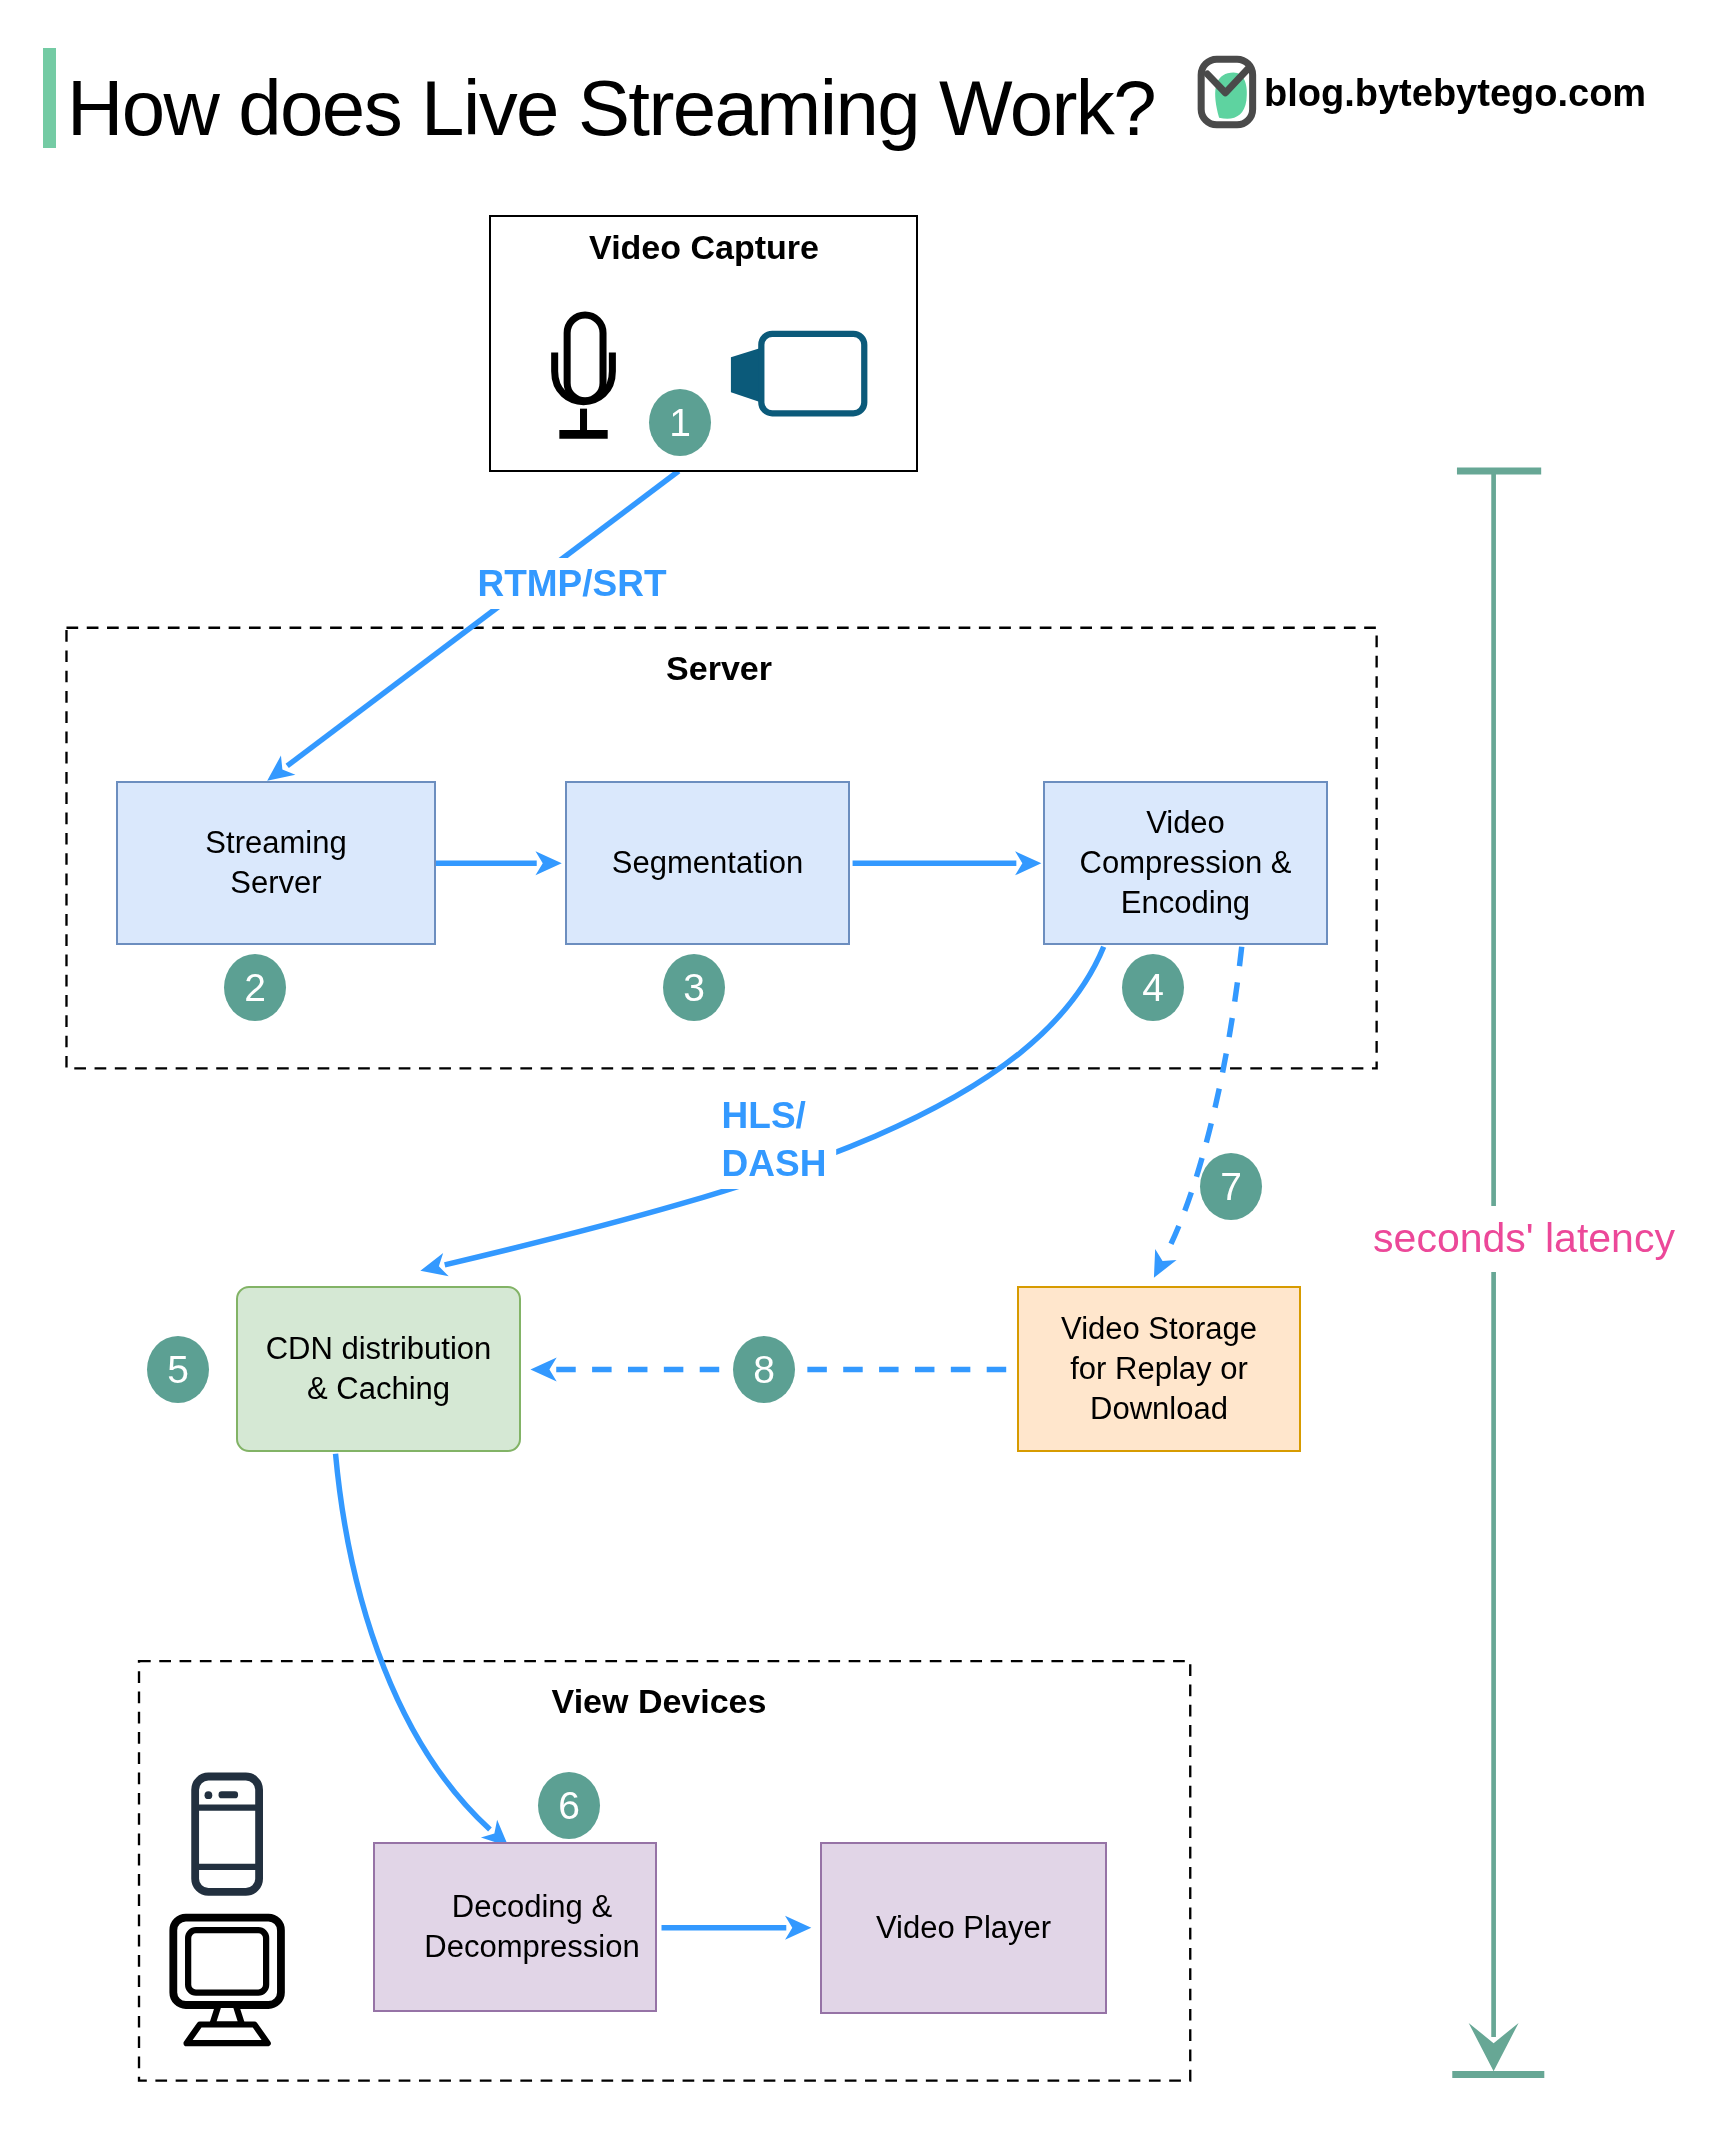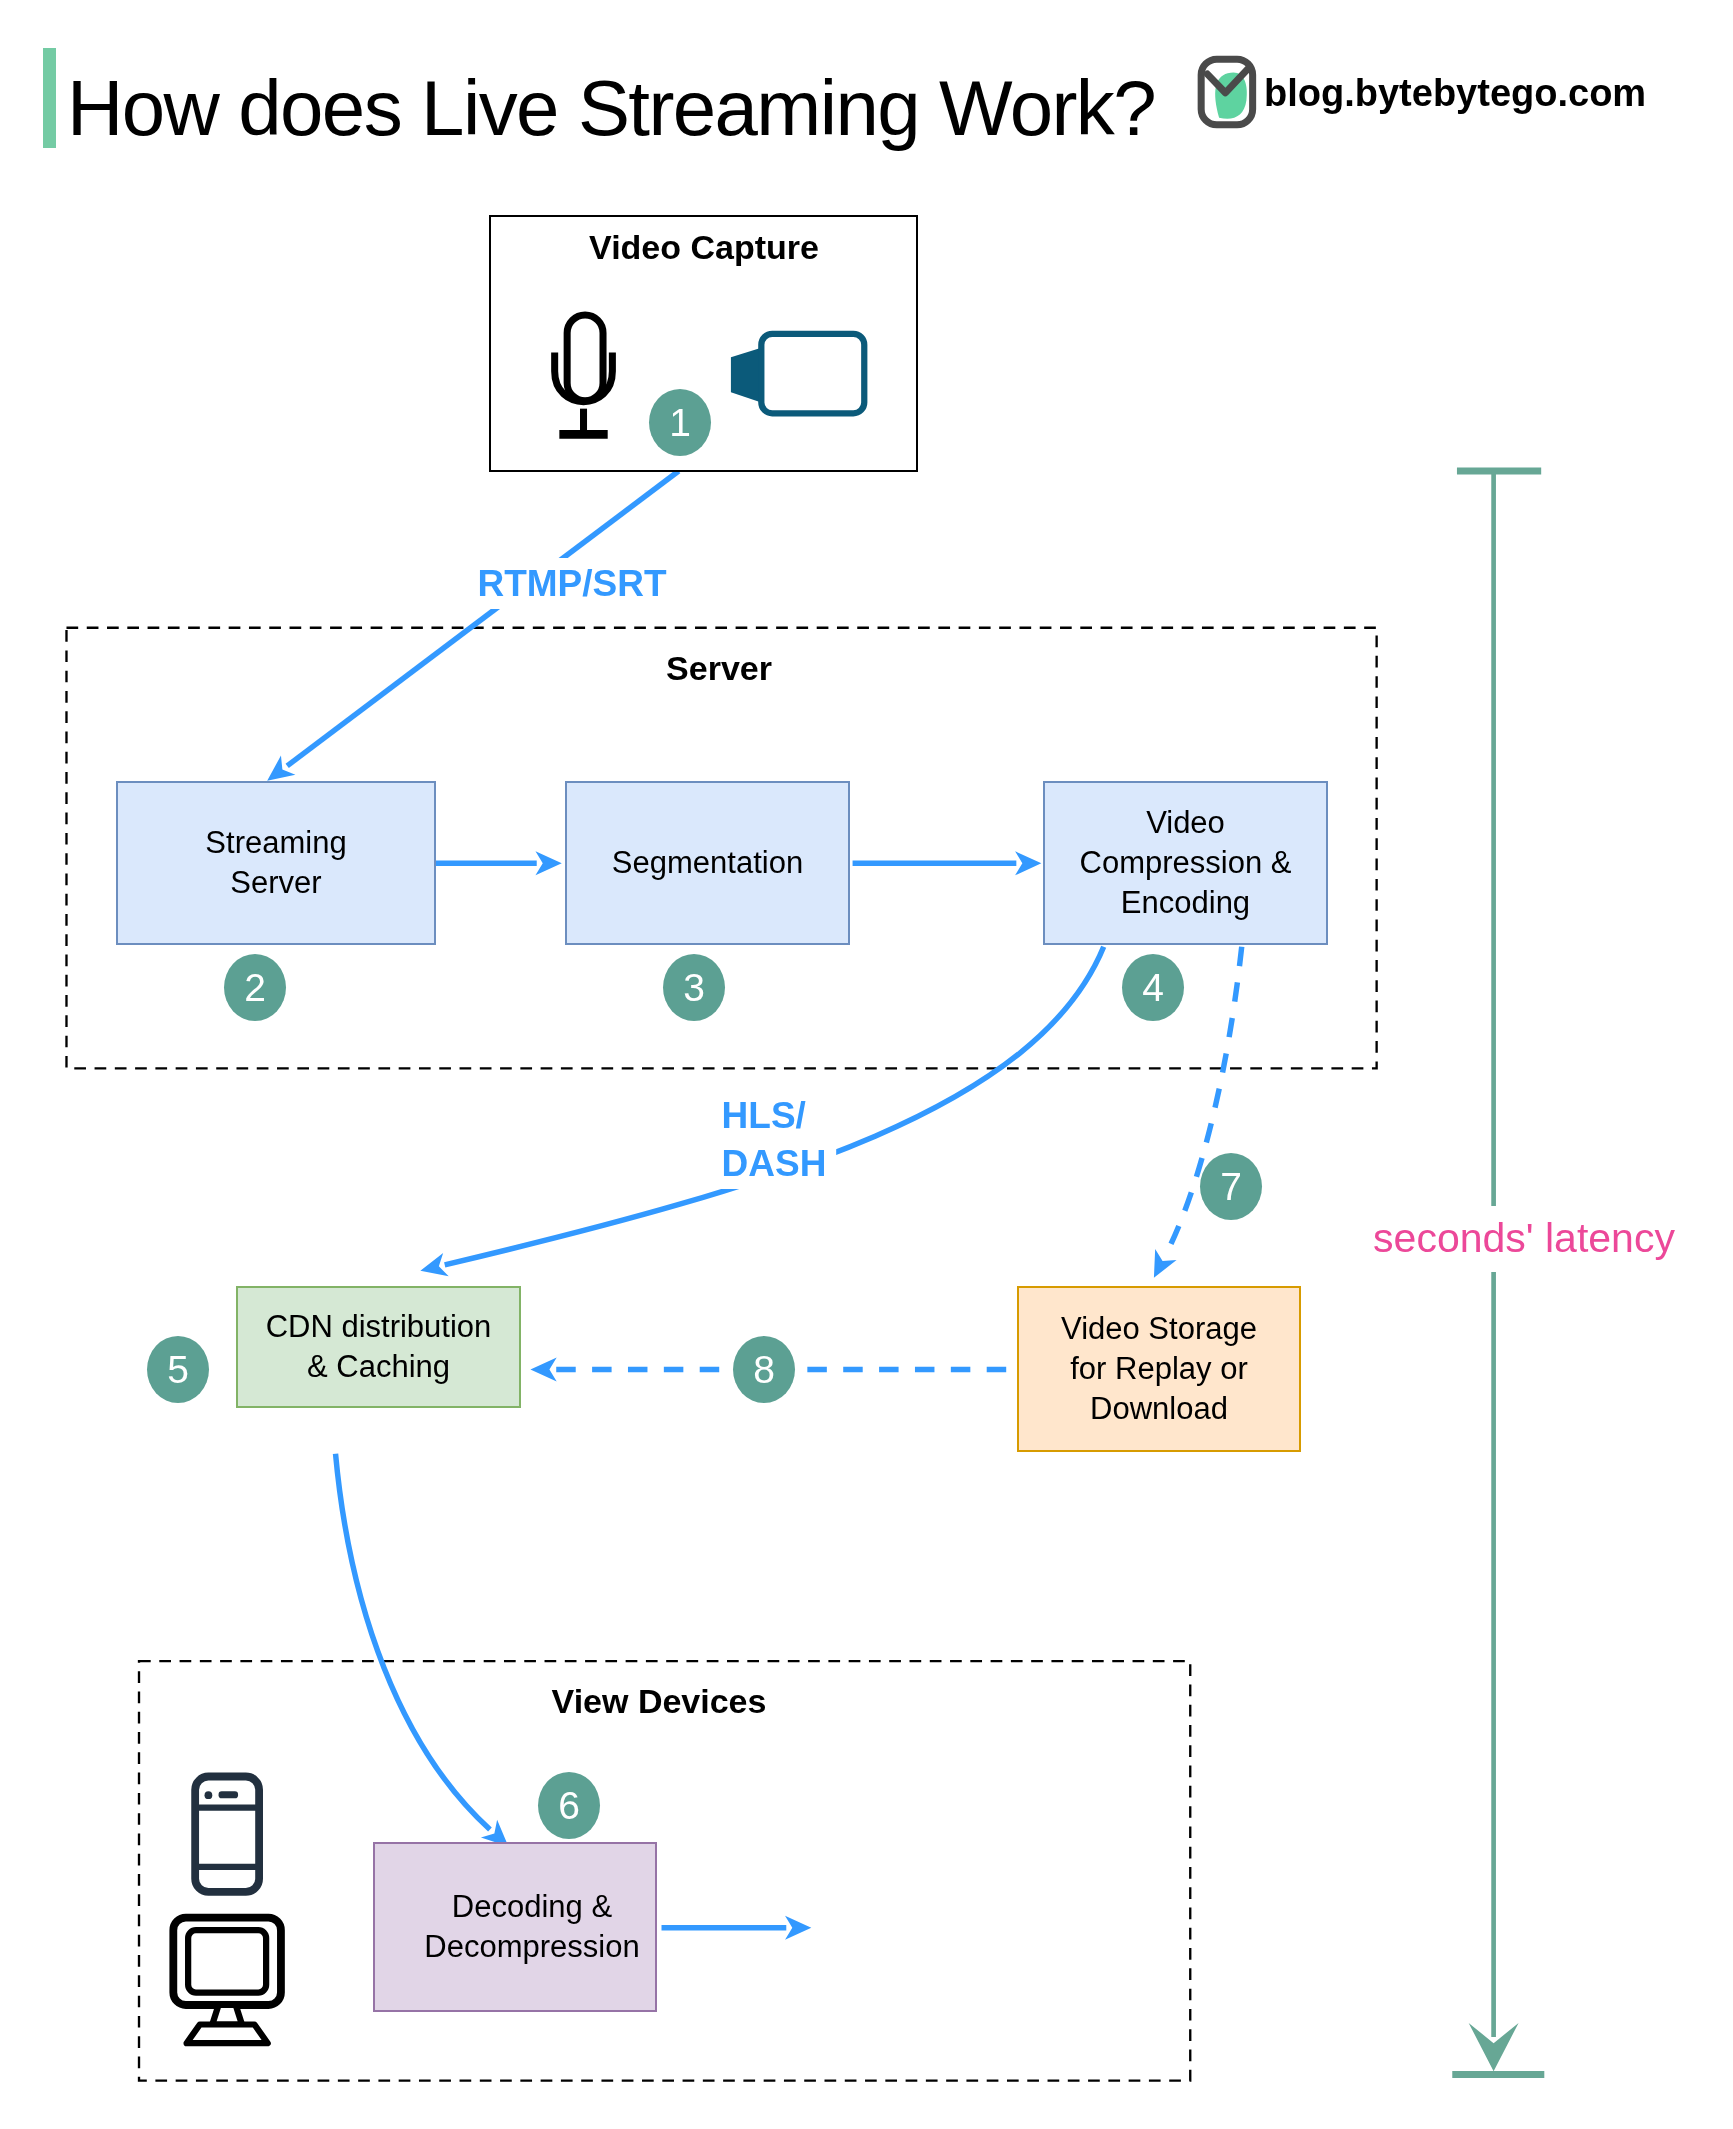--- a/index.html
+++ b/index.html
@@ -99,28 +99,29 @@
   <div class="abs group-label" style="left:719px; top:649px;">Server</div>
   <div class="abs group-label" style="left:659px; top:1682px;">View Devices</div>
 
   <div class="abs box blue" style="left:116px; top:781px; width:320px; height:164px;">Streaming
 Server</div>
   <div class="abs box blue" style="left:1043px; top:781px; width:285px; height:164px;">Video
 Compression &amp;
 Encoding</div>
   <div class="abs box blue" style="left:565px; top:781px; width:285px; height:164px;">Segmentation</div>
 
-  <div class="abs box green" style="left:236px; top:1286px; width:285px; height:122px;">CDN distribution
+  <div class="abs box green" style="left:236px; top:1286px; width:285px; height:166px;border-radius:13px;">CDN distribution
 &amp; Caching</div>
   <div class="abs box orange" style="left:1009px; top:1286px; width:284px; height:166px;">Video Storage
 for Replay or
 Download</div>
 
   <div class="abs box purple" style="left:373px; top:1842px; width:284px; height:170px;padding-left:34px;">Decoding &amp;
 Decompression</div>
+  <div class="abs box purple" style="left:820px; top:1842px; width:287px; height:172px;">Video Player</div>
 
   <div class="abs edge-label" style="left:572px; top:558px;">RTMP/SRT</div>
   <div class="abs edge-label" style="left:774px; top:1090px;">HLS/
 DASH</div>
   <div class="abs" id="latency-label" style="left:1524px; top:1206px;">seconds' latency</div>
 
   <div class="abs step" style="left:649px;  top:389px;">1</div>
   <div class="abs step" style="left:224px;  top:954px;">2</div>
   <div class="abs step" style="left:663px;  top:954px;">3</div>
   <div class="abs step" style="left:1122px; top:954px;">4</div>

